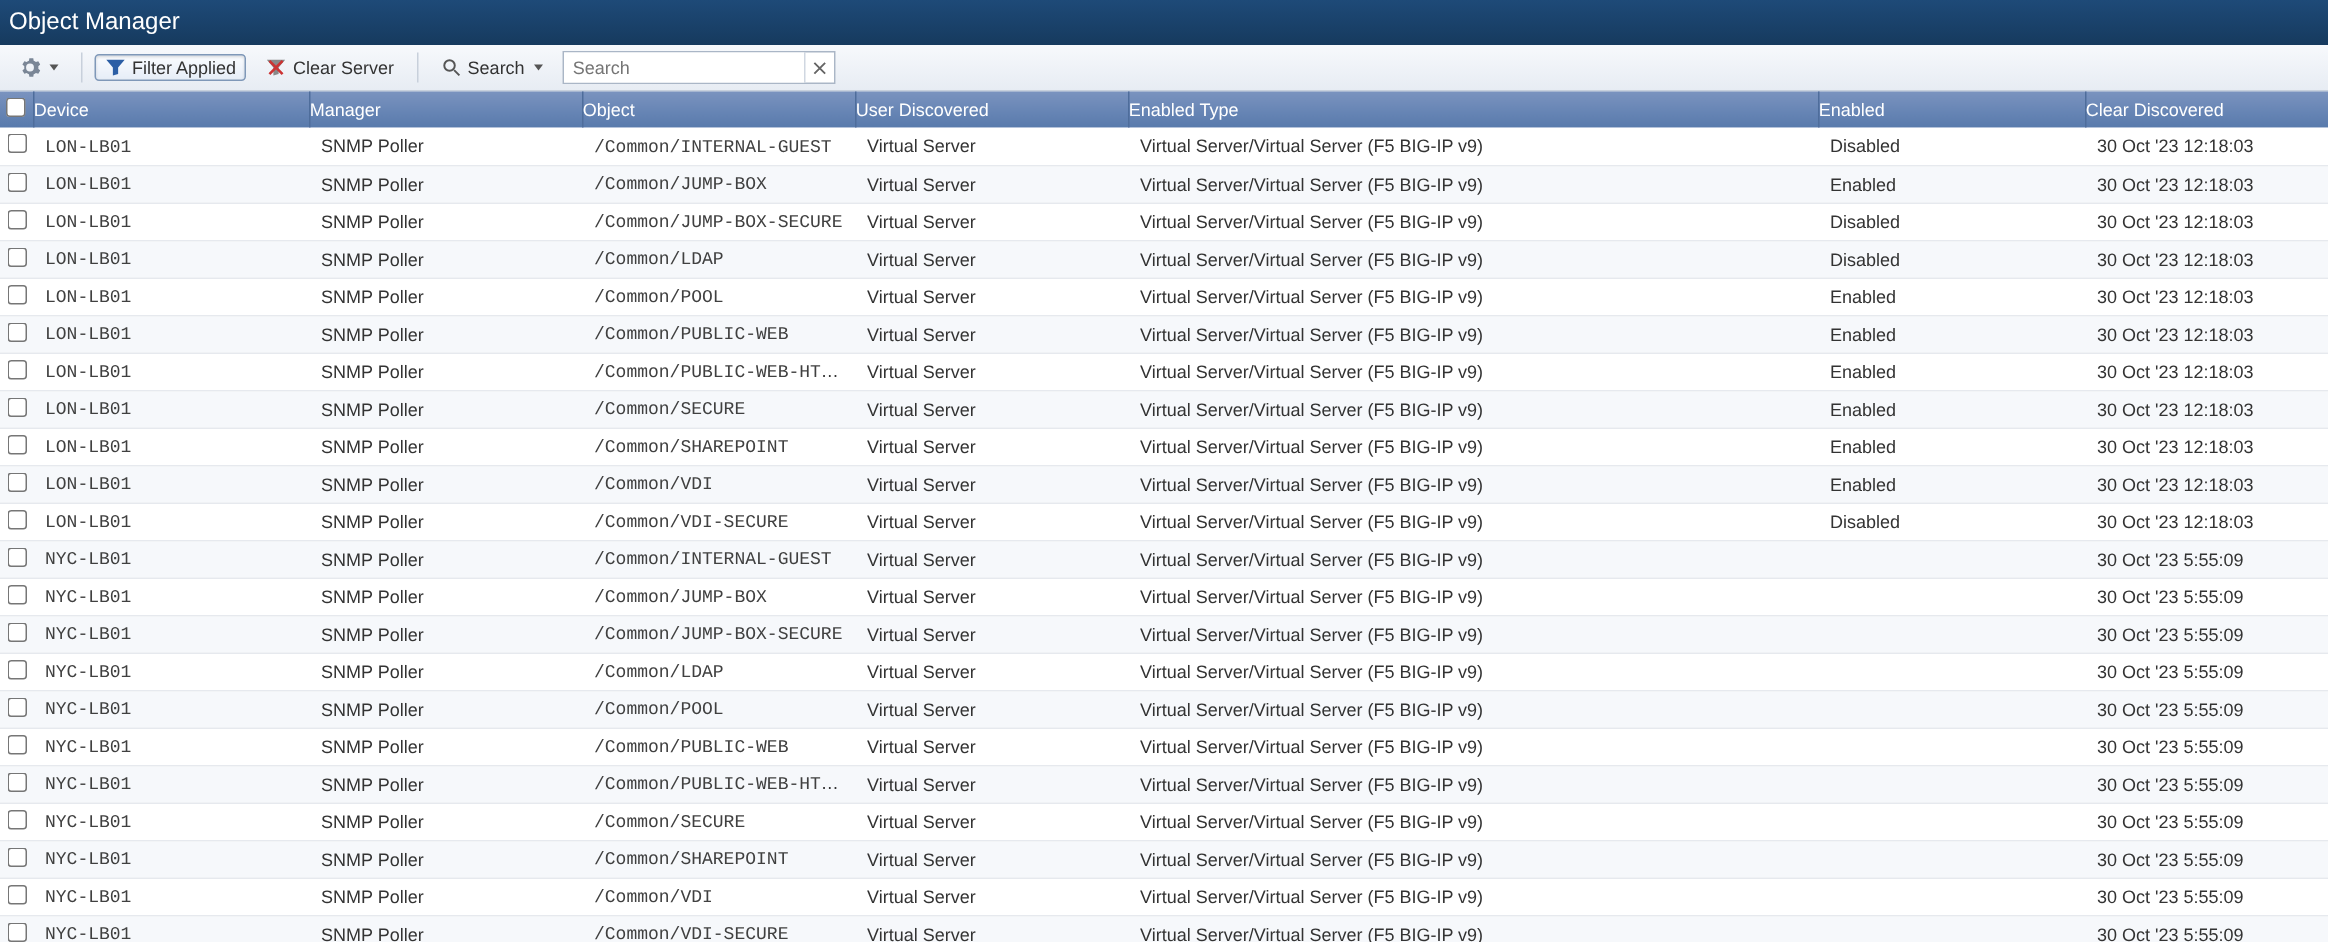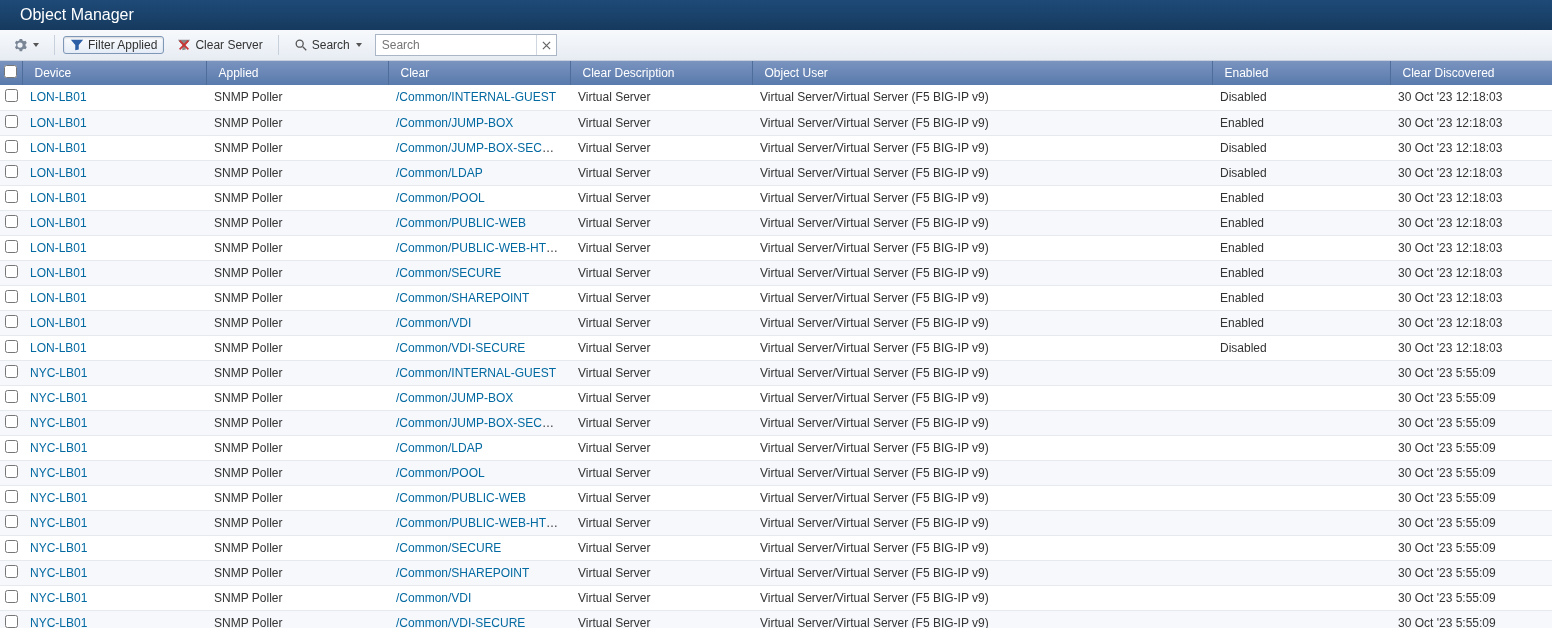--- a/index.html
+++ b/index.html
@@ -1,34 +1,34 @@
 <!DOCTYPE html>
 <html><head>
 <meta charset="utf-8">
 <style>
   * { box-sizing: border-box; margin: 0; padding: 0; }
   body { font-family: Arial, Helvetica, sans-serif; font-size: 12px; color: #333; background: #fff; width: 1552px; }
-  .titlebar { background: linear-gradient(#1e4a78,#163a5e); color: #fff; font-size: 16px; padding: 6px 20px; }
+  .titlebar { background: linear-gradient(#1e4a78,#163a5e); color: #fff; font-size: 16px; padding: 6px 6px; }
   .toolbar { background: linear-gradient(#f7f9fc,#e7ecf3); border-bottom: 1px solid #c7d0dc; padding: 4px 6px; display: flex; align-items: center; gap: 6px; }
   .tool-btn { display: inline-flex; align-items: center; gap: 4px; padding: 2px 6px; border: 1px solid transparent; border-radius: 3px; cursor: pointer; height: 18px; }
   .tool-btn.applied { border: 1px solid #7f98b8; background: linear-gradient(#fafcff,#e6edf7); box-shadow: inset 0 1px 2px rgba(0,0,0,0.15); }
   .sep { width: 1px; height: 20px; background: #c8d0db; margin: 0 2px; }
   .icon { width: 14px; height: 14px; display: inline-block; }
   .caret-down { width:0;height:0;border-left:3px solid transparent;border-right:3px solid transparent;border-top:4px solid #555;margin-left:2px;}
   .searchbox { display:flex; align-items:center; border:1px solid #aab6c6; background:#fff; height:22px; }
   .searchbox input { border:none; outline:none; padding:2px 6px; font-size:12px; width:160px; height:20px; }
   .searchbox .clear-btn { width:20px; height:20px; display:flex; align-items:center; justify-content:center; border-left:1px solid #d0d7e1; cursor:pointer; color:#666;}
   table { border-collapse: collapse; width: 100%; table-layout: fixed; }
-  thead th { background: linear-gradient(#7a93bf,#587aac); color:#fff; font-weight:normal; text-align:left; padding:4px 12px; border-right:1px solid #4e6d9b; font-size:12px; height:22px;}
+  thead th { background: linear-gradient(#7a93bf,#587aac); color:#fff; font-weight:normal; text-align:left; padding:4px 0; border-right:1px solid #4e6d9b; font-size:12px; height:22px;}
   thead th:first-child { text-align:center; padding:4px; }
   tbody td { padding:4px 8px; border-bottom:1px solid #e6e9ee; height:25px; white-space:nowrap; overflow:hidden; text-overflow:ellipsis;}
   tbody tr:nth-child(even) td { background:#f6f8fb; }
   tbody td:first-child { text-align:center; padding:4px; }
   td input[type=checkbox], th input[type=checkbox] { width:13px; height:13px; }
-  a.link { color:#0369a1; text-decoration:none; }
+  a.link { color:#404040; text-decoration:none;font-family:Liberation Mono, monospace; }
   col.c-check { width:22px; }
   col.c-device { width:184px; }
   col.c-plugin { width:182px; }
   col.c-object { width:182px; }
   col.c-udesc { width:182px; }
   col.c-otype { width:460px; }
   col.c-subtype { width:178px; }
   col.c-last { width:162px; }
 </style>
 </head>
@@ -98,24 +98,24 @@
       <col class="c-object">
     <col class="c-udesc">
       <col class="c-otype">
       <col class="c-subtype">
       <col class="c-last">
   </colgroup>
   <thead>
     <tr>
       <th><input type="checkbox" style=""></th>
       <th>Device</th>
-      <th>Applied</th>
-      <th>Clear</th>
-      <th>Clear Description</th>
-      <th>Object User</th>
+      <th>Manager</th>
+      <th>Object</th>
+      <th>User Discovered</th>
+      <th>Enabled Type</th>
       <th>Enabled</th>
       <th>Clear Discovered</th>
     </tr>
   </thead>
   <tbody id="rows">
       <tr>
         <td><input type="checkbox" style=""></td>
         <td><a href="#" class="link">LON-LB01</a></td>
         <td>SNMP Poller</td>
         <td><a href="#" class="link">/Common/INTERNAL-GUEST</a></td>

